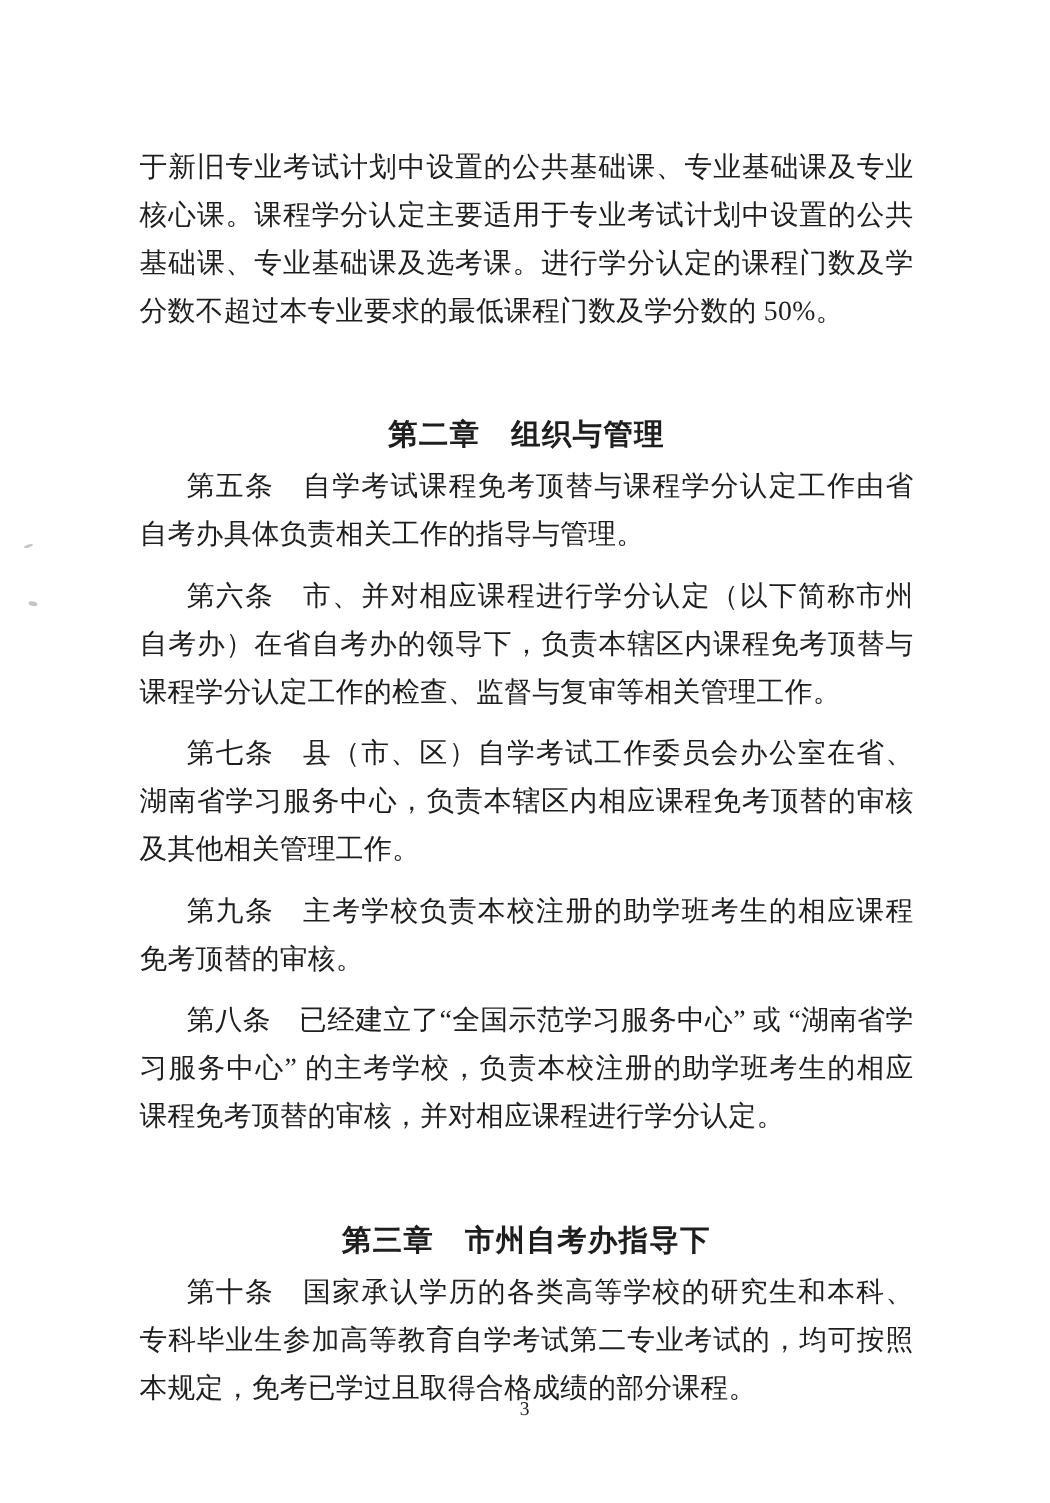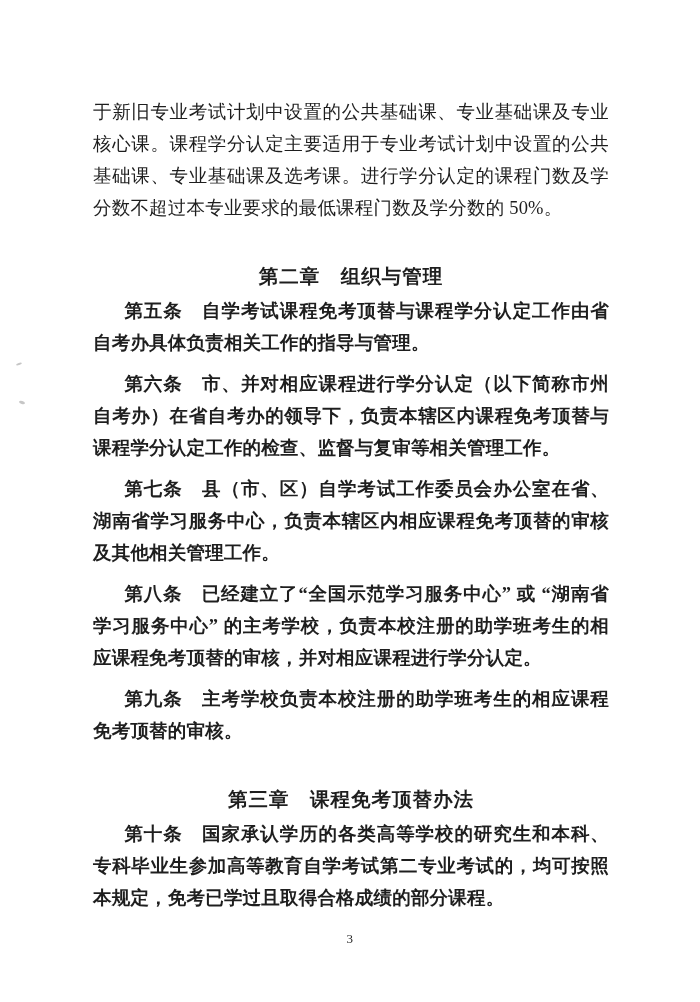--- a/index.html
+++ b/index.html
@@ -16,28 +16,28 @@
     inset: 0;
     padding: 96px 91px 0 93px;
   }
   .para {
     font-size: 18.5px;
     line-height: 32px;
     text-align: justify;
     letter-spacing: 0.2px;
     margin: 0 0 9px 0;
   }
-  .para.indent { text-indent: 1.7em; font-weight: bold; }
+  .para.indent { text-indent: 1.7em; }
   .chapter {
     font-size: 19.5px;
     line-height: 32px;
     font-weight: bold;
     text-align: center;
     letter-spacing: 1px;
-    margin: 37px 0 2px 0;
+    margin: 51px 0 2px 0;
   }
   .page-number {
     position: absolute;
     top: 931px;
     left: 0;
     width: 700px;
     text-align: center;
     font-size: 13px;
     letter-spacing: 0.5px;
   }
@@ -52,23 +52,23 @@
 </head>
 <body style="--paper: #ffffff; --ink: #1e1e1e;">
 
 <div class="sheet">
   <main id="blocks">
       <p class="para">于新旧专业考试计划中设置的公共基础课、专业基础课及专业核心课。课程学分认定主要适用于专业考试计划中设置的公共基础课、专业基础课及选考课。进行学分认定的课程门数及学分数不超过本专业要求的最低课程门数及学分数的 50%。</p>
       <h2 class="chapter">第二章　组织与管理</h2>
       <p class="para indent">第五条　自学考试课程免考顶替与课程学分认定工作由省自考办具体负责相关工作的指导与管理。</p>
       <p class="para indent">第六条　市、并对相应课程进行学分认定（以下简称市州自考办）在省自考办的领导下，负责本辖区内课程免考顶替与课程学分认定工作的检查、监督与复审等相关管理工作。</p>
       <p class="para indent">第七条　县（市、区）自学考试工作委员会办公室在省、湖南省学习服务中心，负责本辖区内相应课程免考顶替的审核及其他相关管理工作。</p>
+      <p class="para indent">第九条　主考学校负责本校注册的助学班考生的相应课程免考顶替的审核。</p>
       <p class="para indent">第八条　已经建立了“全国示范学习服务中心” 或 “湖南省学习服务中心” 的主考学校，负责本校注册的助学班考生的相应课程免考顶替的审核，并对相应课程进行学分认定。</p>
-      <p class="para indent">第九条　主考学校负责本校注册的助学班考生的相应课程免考顶替的审核。</p>
-      <h2 class="chapter">第三章　课程免考顶替办法</h2>
+      <h2 class="chapter">第三章　市州自考办指导下</h2>
       <p class="para indent">第十条　国家承认学历的各类高等学校的研究生和本科、专科毕业生参加高等教育自学考试第二专业考试的，均可按照本规定，免考已学过且取得合格成绩的部分课程。</p>
     </main>
 </div>
 
 <div class="speck speck-1"></div>
 <div class="speck speck-2"></div>
 
 <footer class="page-number">3</footer>
 
 </body></html>

